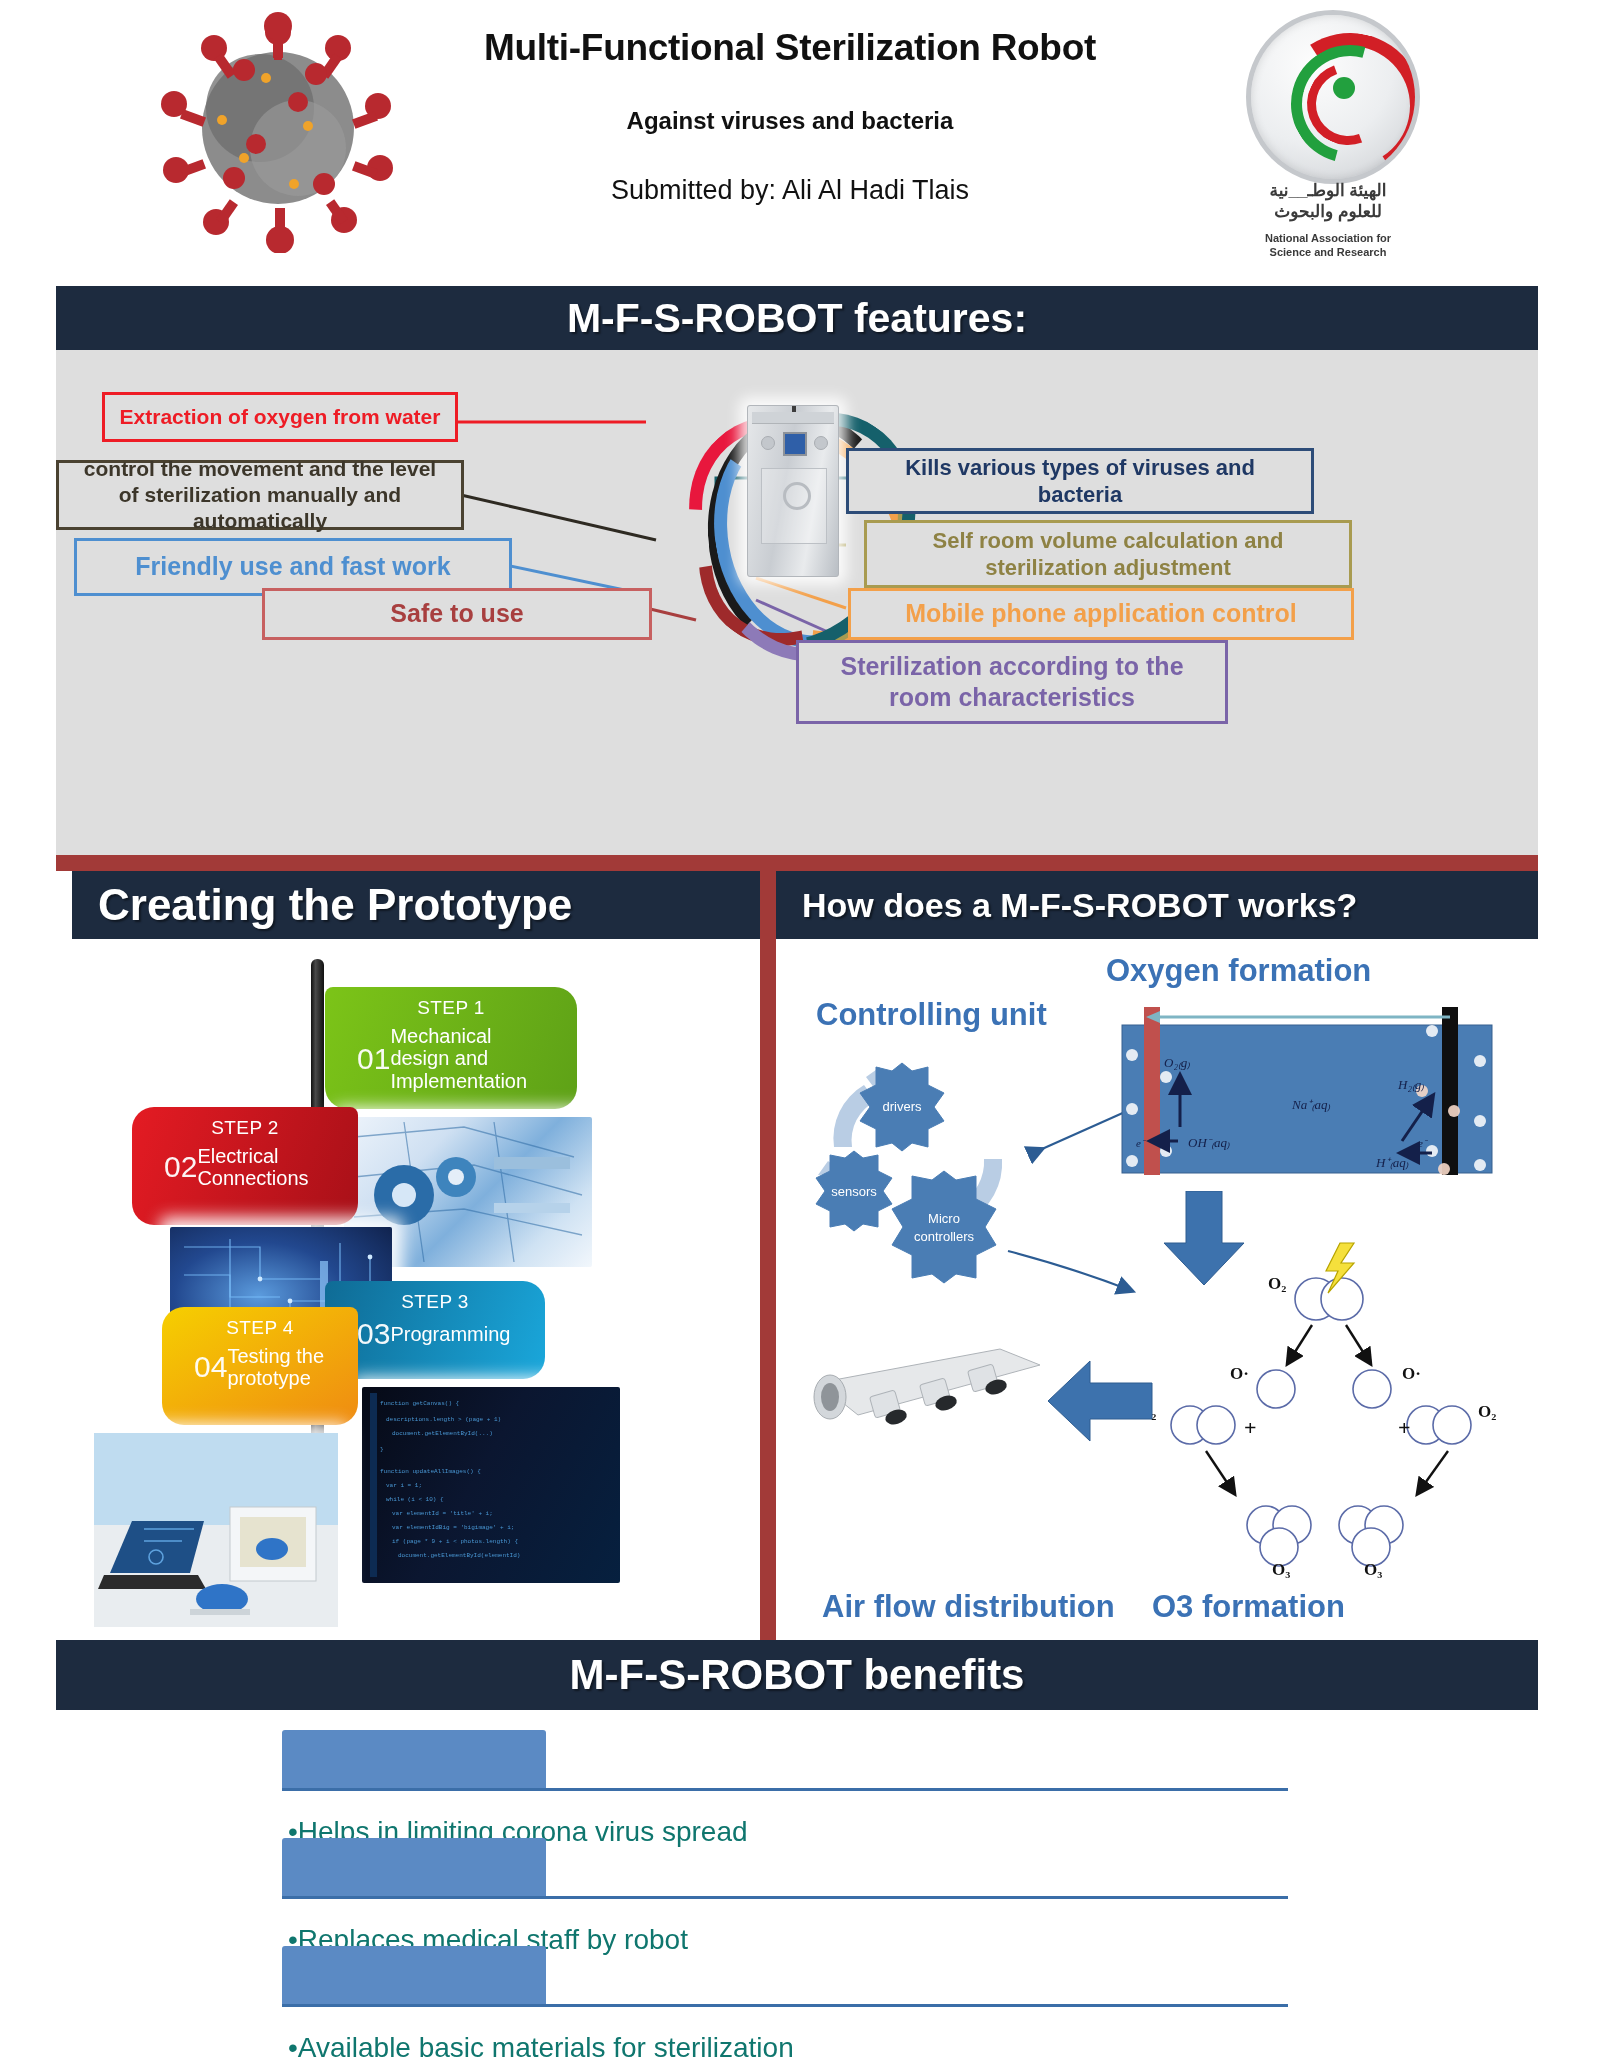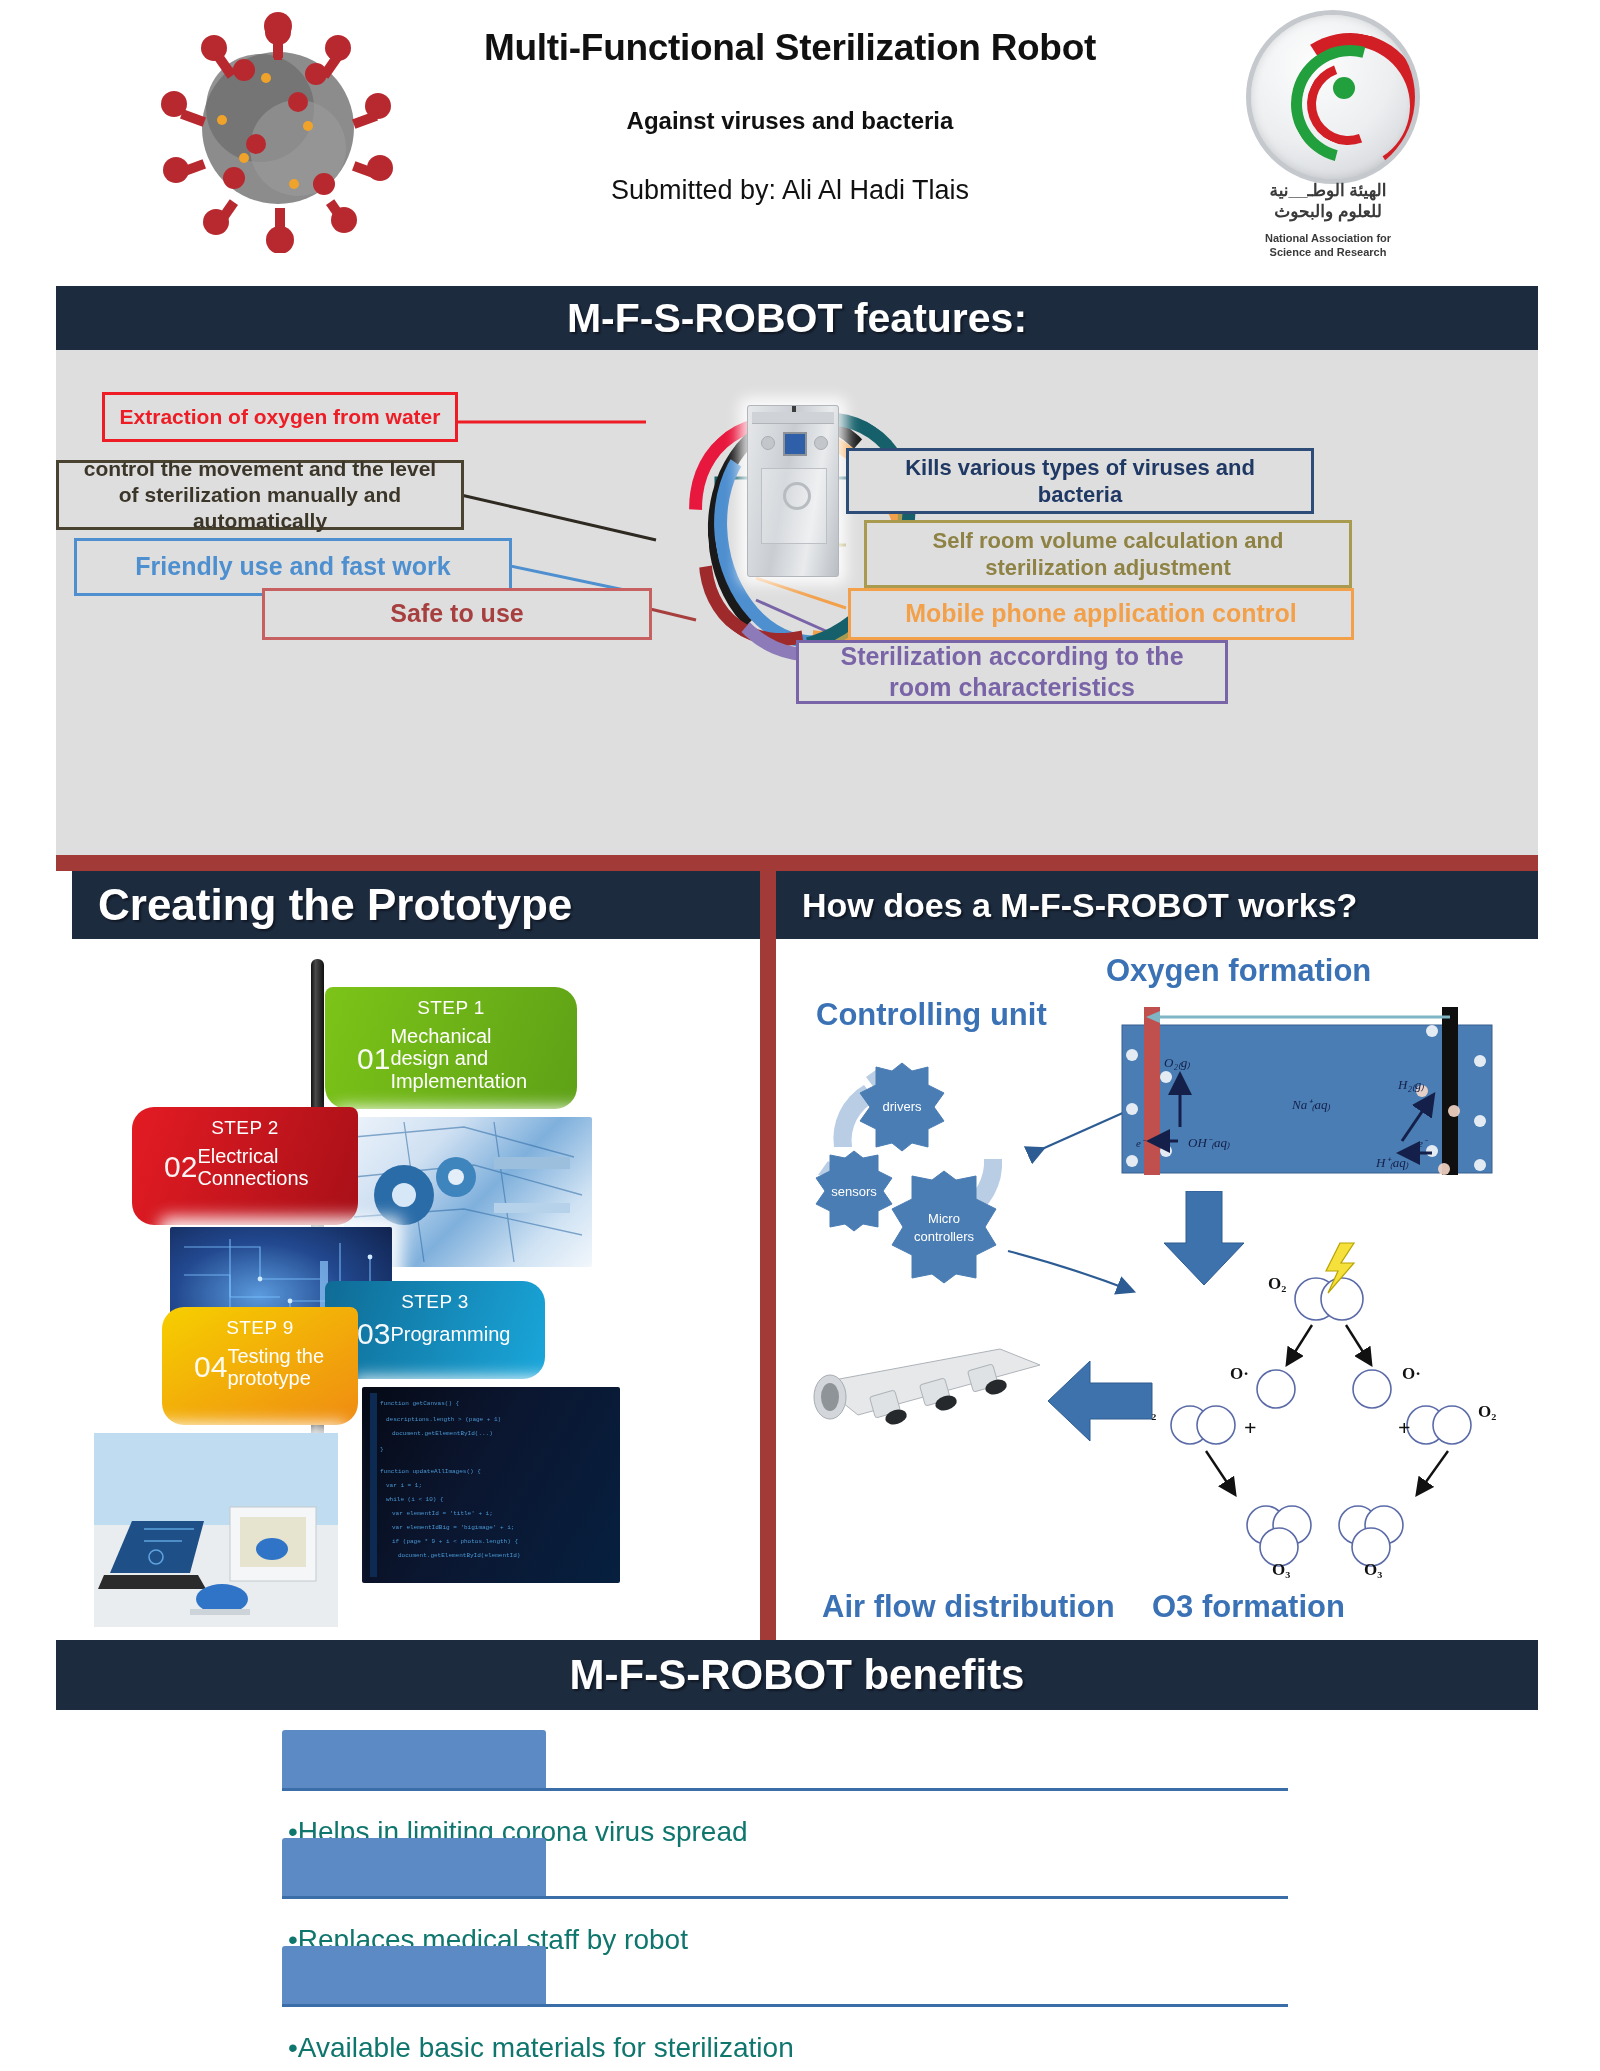--- a/index.html
+++ b/index.html
@@ -225,21 +225,21 @@
   </div>
 
   <div class="fbox" style="left:808px;top:170px;width:488px;height:68px;border:3px solid #a89b50;color:#8e8244;font-size:22px;padding:0 14px;box-sizing:border-box;">
     <span>Self room volume calculation and sterilization adjustment</span>
   </div>
 
   <div class="fbox" style="left:792px;top:238px;width:500px;height:46px;border:3px solid #f3a04a;color:#f3a04a;font-size:25px;">
     <span>Mobile phone application control</span>
   </div>
 
-  <div class="fbox" style="left:740px;top:290px;width:432px;height:64px;border:3px solid #7a64a8;color:#7a64a8;font-size:25px;padding:0 14px;box-sizing:border-box;">
+  <div class="fbox" style="left:740px;top:290px;width:432px;height:84px;border:3px solid #7a64a8;color:#7a64a8;font-size:25px;padding:0 14px;box-sizing:border-box;">
     <span>Sterilization according to the room characteristics</span>
   </div>
 </div>
 
 <div class="midrule"></div>
 <div class="works-left-rule"></div>
 <div class="works-right-rule"></div>
 
 <div class="banner proto-banner">Creating the Prototype</div>
 <div class="banner works-banner">How does a M-F-S-ROBOT works?</div>
@@ -329,21 +329,21 @@
         <text x="30" y="142">var elementIdBig = 'bigimage' + i;</text>
         <text x="30" y="156">if (page * 9 + i &lt; photos.length) {</text>
         <text x="36" y="170">document.getElementById(elementId)</text>
       </g>
       <rect x="8" y="6" width="7" height="184" fill="#0d2b52"></rect>
     </svg>
   </div>
 
   <div class="stepcard" style="left:90px;top:368px;width:196px;height:118px;
        background:linear-gradient(150deg,#f6cf00 0%,#ef8b12 100%);border-top-right-radius:8px;">
-    <div class="step-label">STEP 9</div>
+    <div class="step-label">STEP 4</div>
     <div class="step-row">
       <span class="step-num">04</span>
       <span class="step-text">Testing the prototype</span>
     </div>
   </div>
   <div class="photo ph-lab" style="left:22px;top:494px;width:244px;height:194px;">
     <svg viewBox="0 0 244 194" style="width:100%;height:100%;">
       <rect x="0" y="0" width="244" height="92" fill="#bfdcf0"></rect>
       <rect x="0" y="92" width="244" height="102" fill="#e9edf0"></rect>
       <g>

